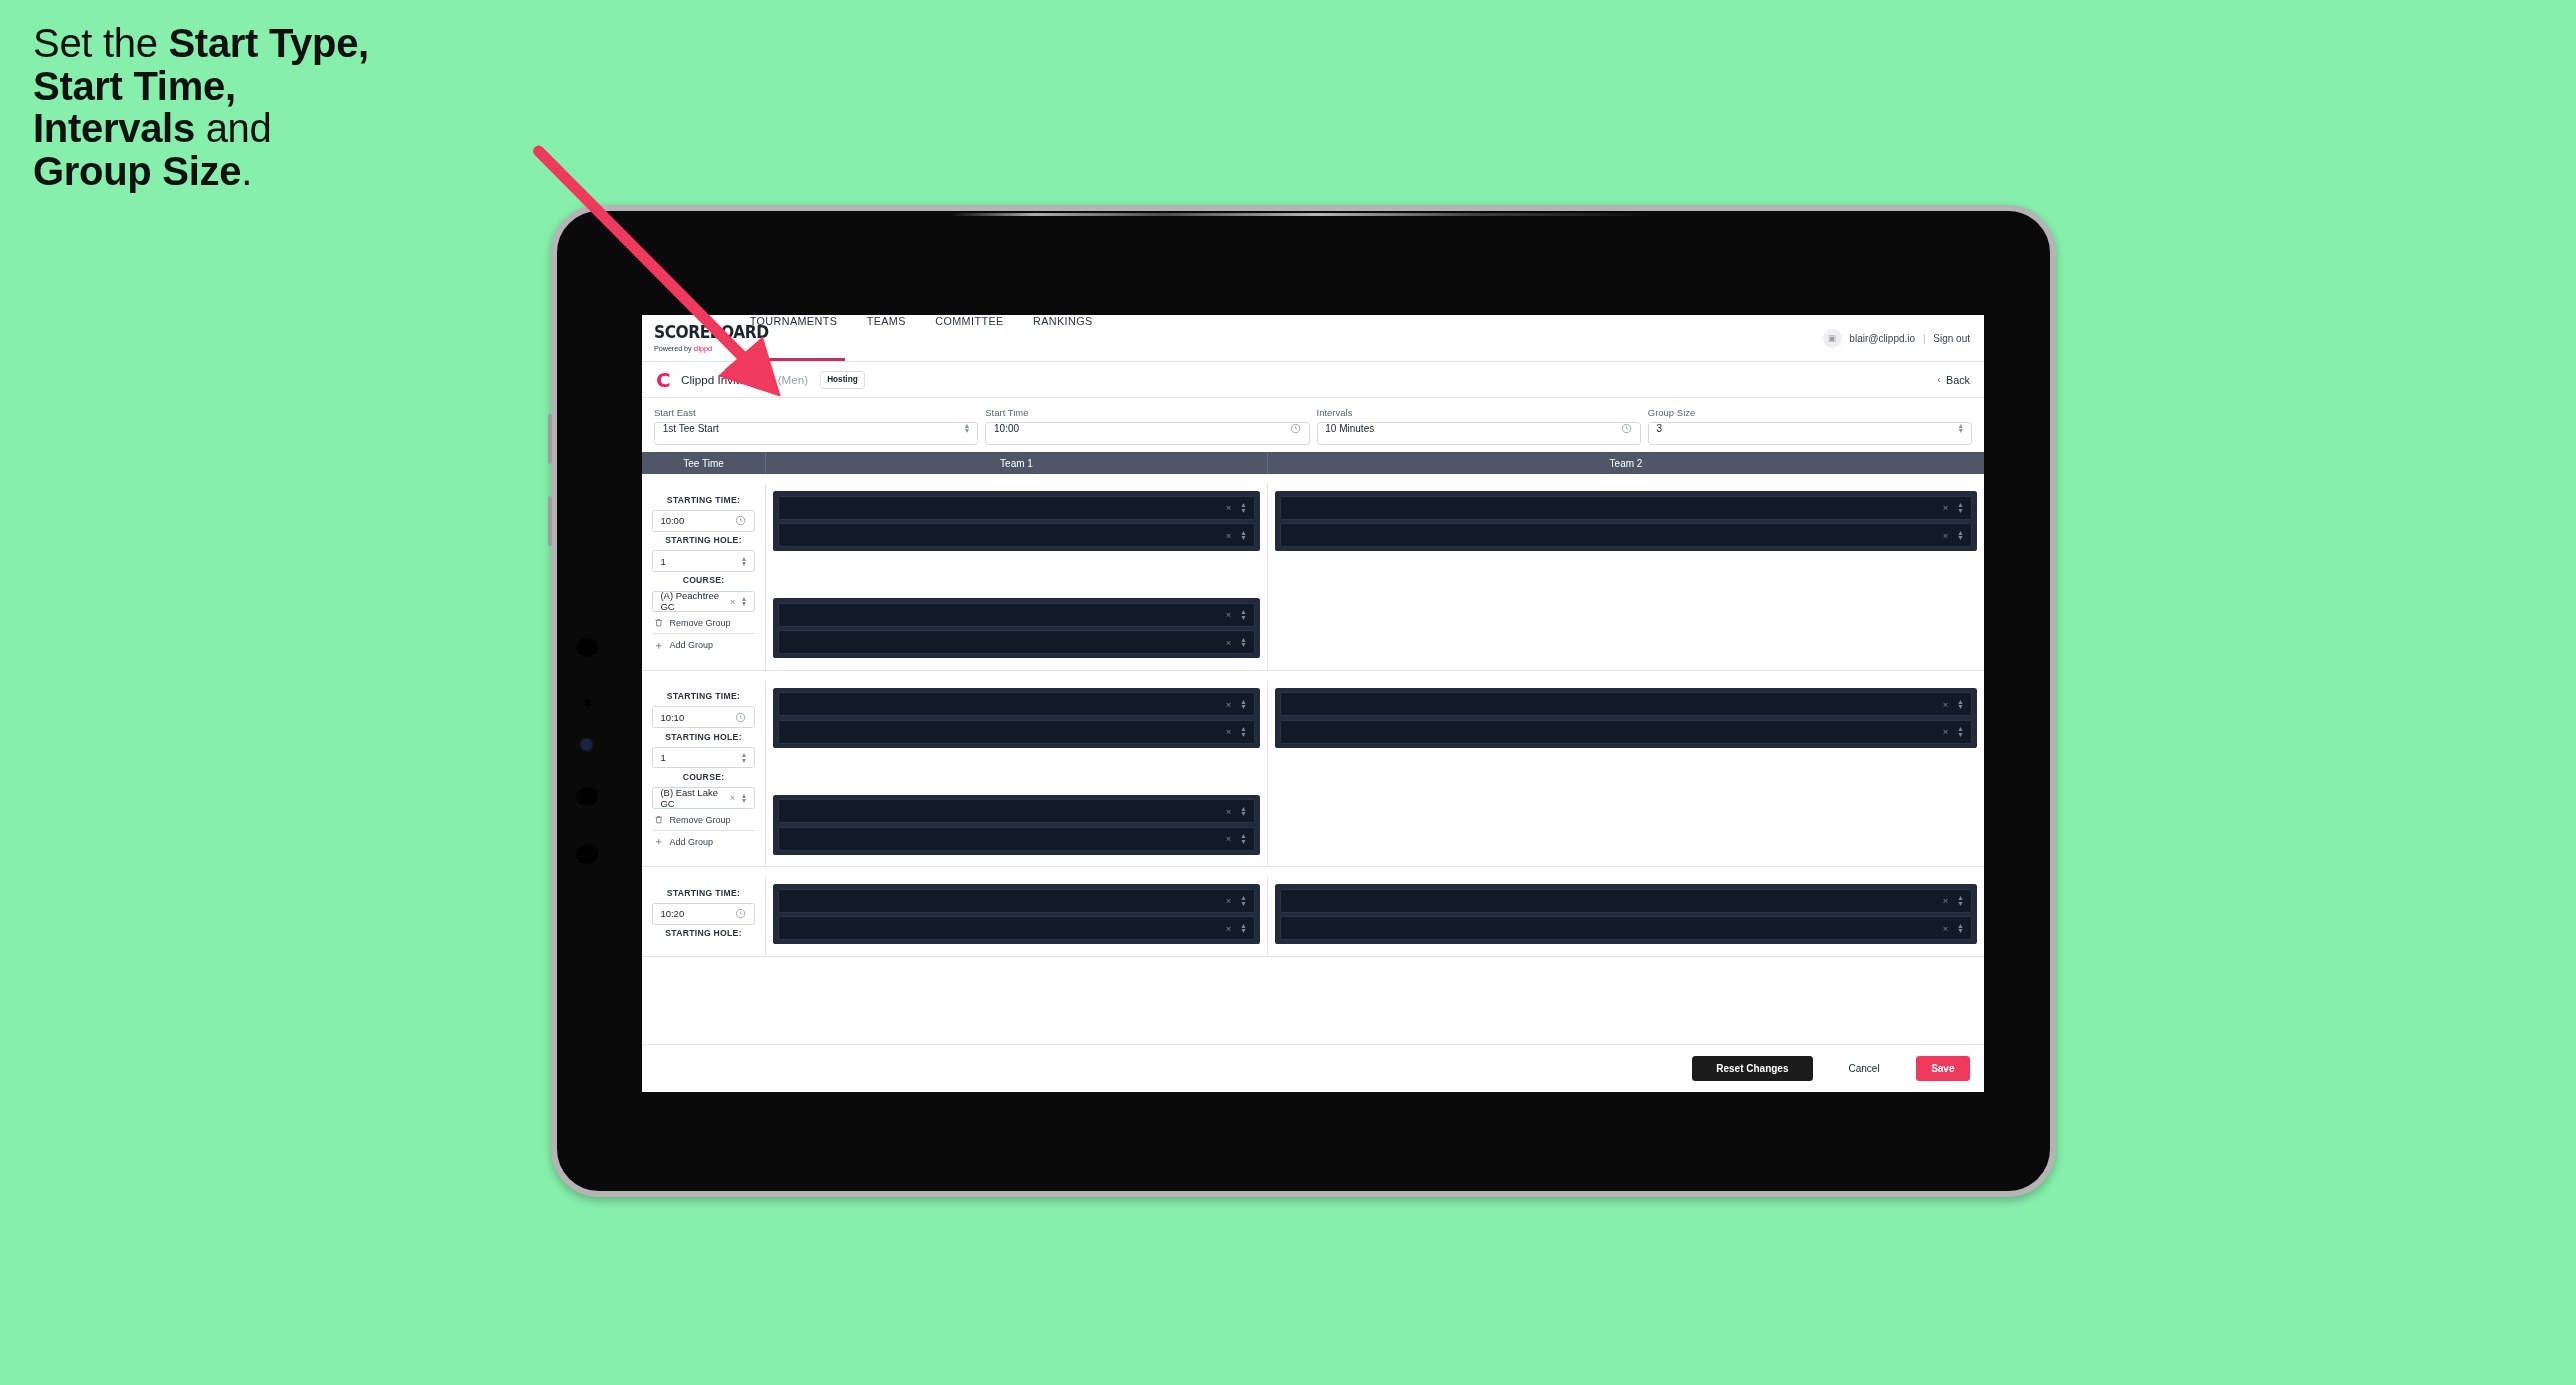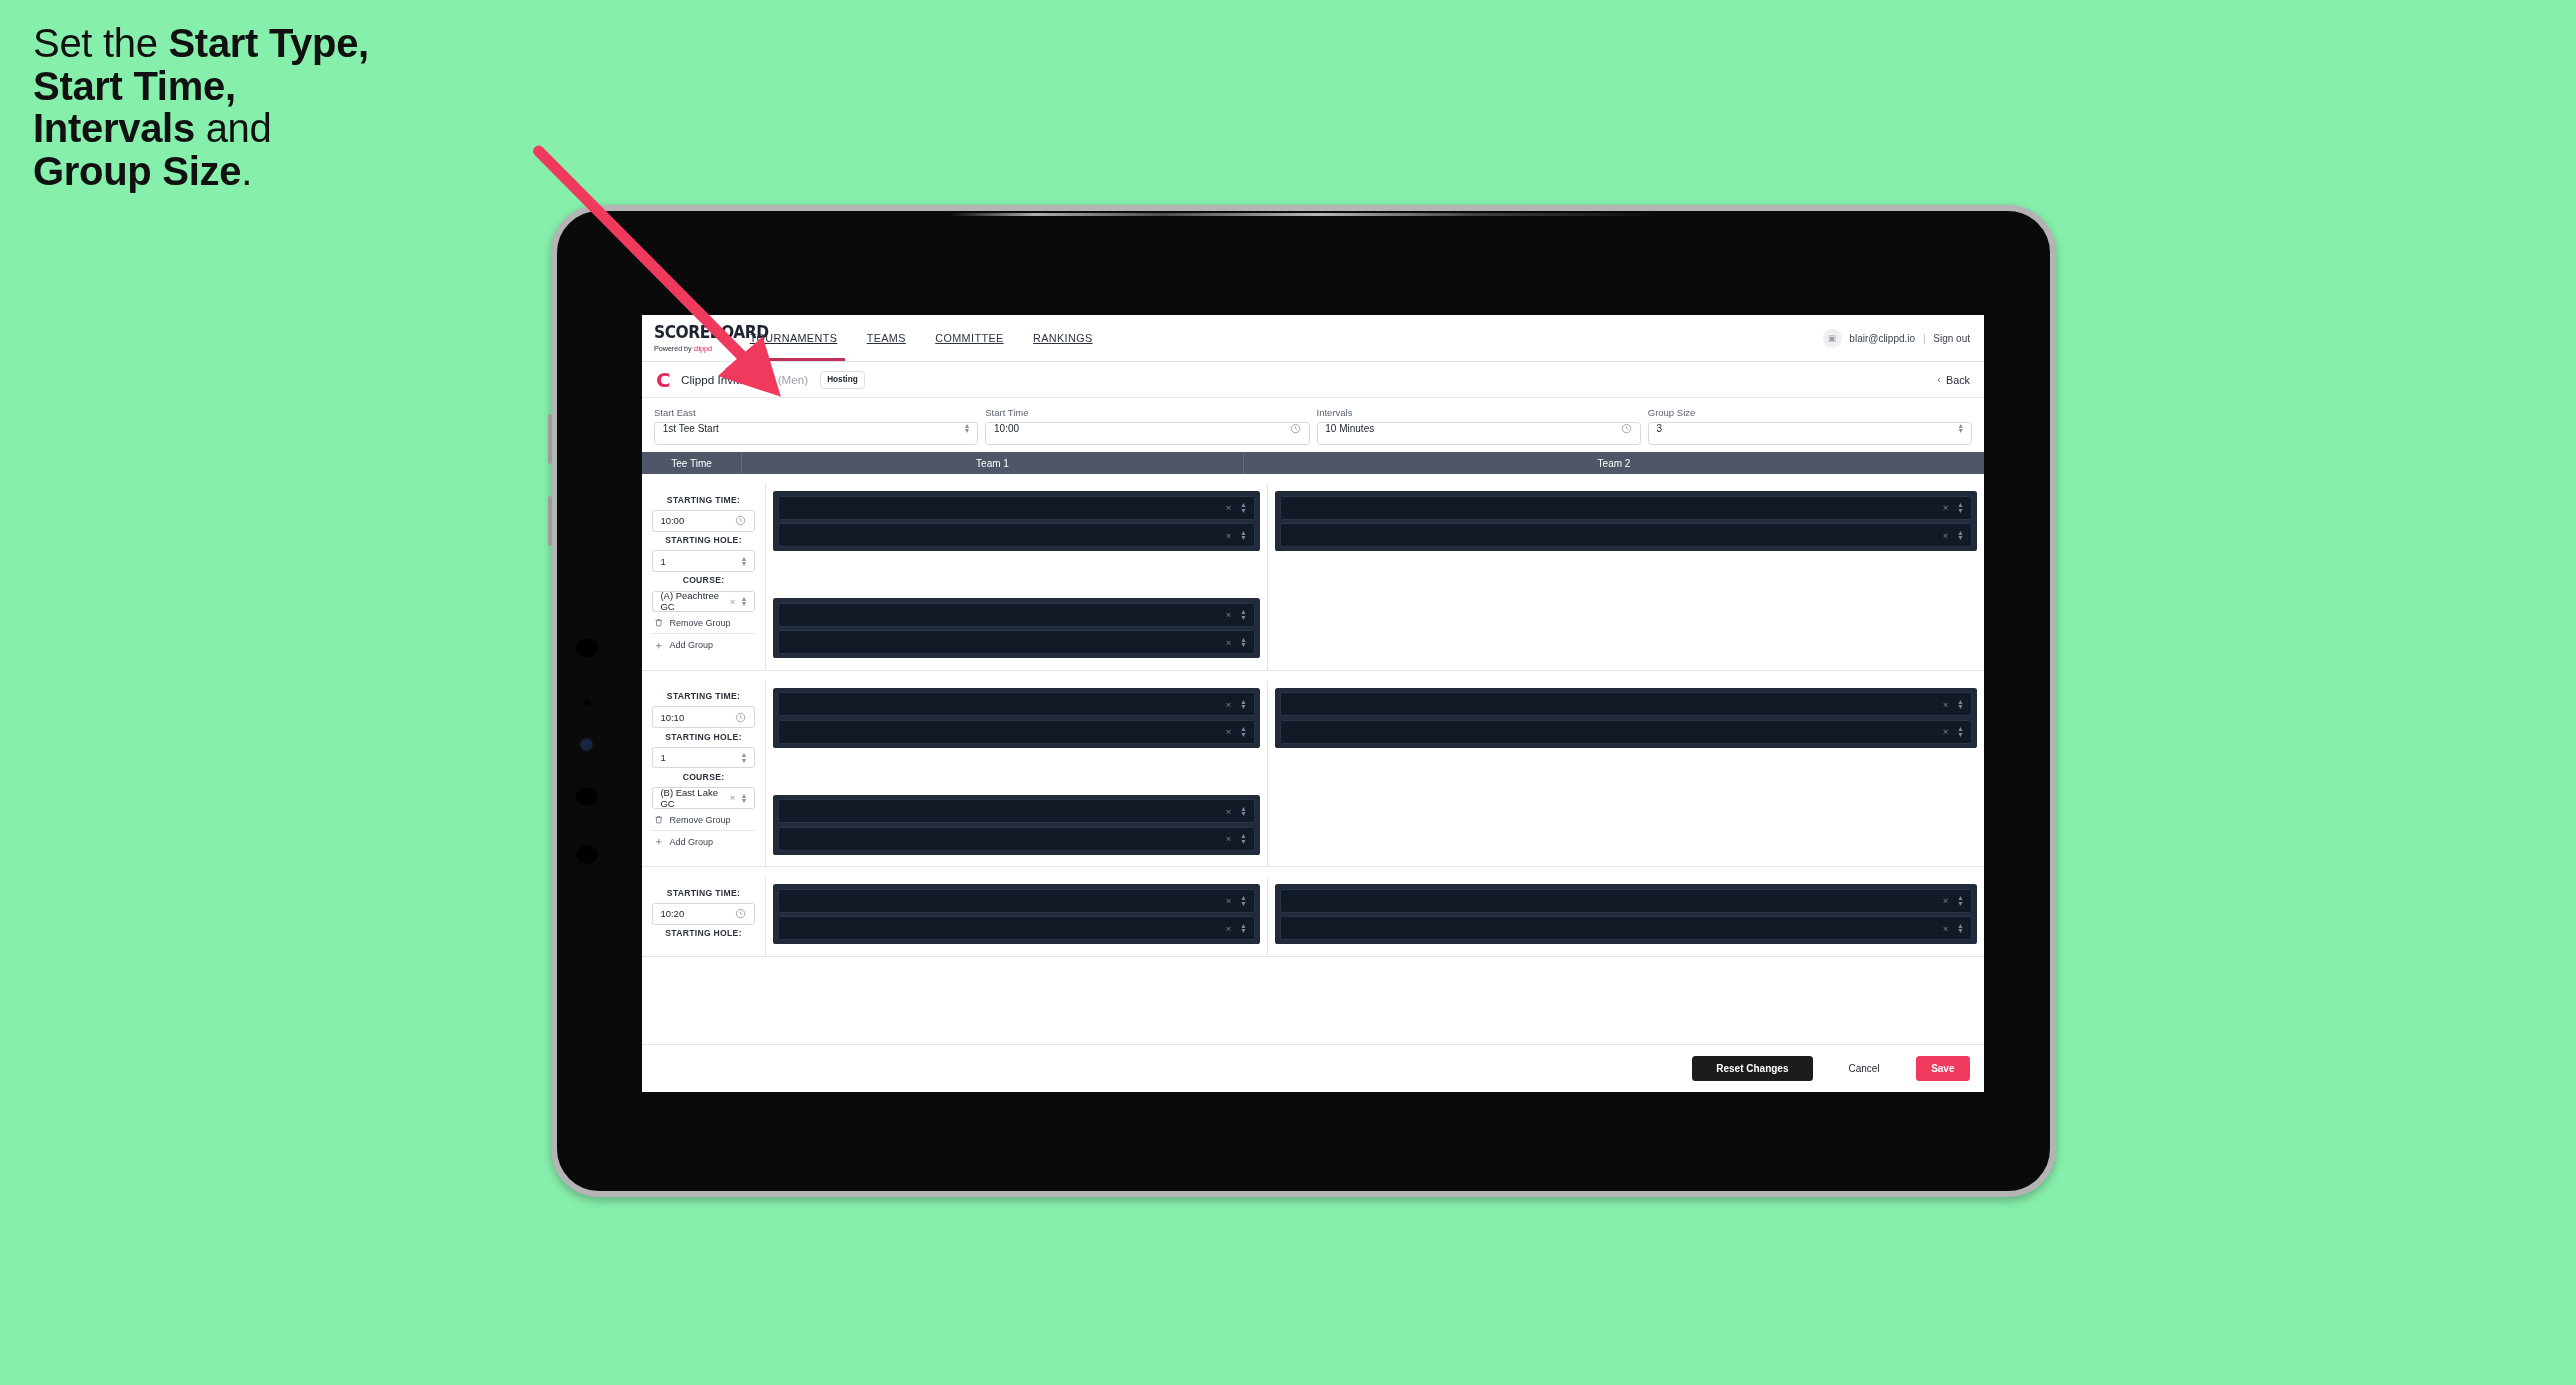--- a/index.html
+++ b/index.html
@@ -68,22 +68,22 @@
   .logo-word {
     font-size: 15.5px; font-weight: 800; letter-spacing: -0.5px;
     color: #1d2432; font-family: "DejaVu Sans", sans-serif;
     transform: scaleY(1.12); transform-origin: left center;
   }
   .logo-sub { font-size: 7.3px; color:#2b3342; margin-top:2.6px; letter-spacing:-0.1px;}
   .logo-sub .pink { color:#e8275a; font-weight:400; }
   .nav-items { display:flex; align-items:center; height:100%; }
   .nav-item {
     font-size: 10.8px; letter-spacing:0.4px; color:#2d3342;
-    padding: 0 14.7px; height:100%; display:flex; align-items:center;
-    position:relative; cursor:pointer;text-decoration:underline;
+    padding: 0 14.7px; height:100%; display:flex; 
+    position:relative; cursor:pointer;
   }
   .nav-item.active { color:#1d2432; }
   .nav-item.active:after {
     content:""; position:absolute; left:7px; right:7px; bottom:0; height:2.6px; background:#c0325c;
   }
   .nav-right {
     margin-left:auto; display:flex; align-items:center; gap:7.8px; padding-right:14px;
     font-size:10px; color:#3a4150;
   }
   .avatar {
@@ -128,21 +128,21 @@
              display:flex; flex-direction:column; align-items:center; }
   .stepper i { font-style:normal; font-size:7px; line-height:5.2px; }
   .clock-ico { width:11.2px; height:11.2px; }
 
   
   .tbl-head { display:flex; background:#4e5667; height:22.4px; align-items:stretch; }
   .th {
     color:#ffffff; font-size:10px; display:flex; align-items:center; justify-content:center;
     border-right:0.9px solid #626a7b;
   }
-  .th.tee { width:100px; flex:none; }
+  .th.tee { width:124px; flex:none; }
   .th.t1 { width:502px; flex:none;text-align:center; }
   .th.t2 { flex:1; border-right:none; }
 
   
   .tbl-body { background:#fff; }
   .tee-block { display:flex; border-bottom:0.9px solid #e4e4e6;margin-top:10px; }
   .tee-col {
     width:124px; flex:none; border-right:0.9px solid #e4e4e6;
     padding: 7px 10.4px 5.2px 10.4px; text-align:center;
   }

